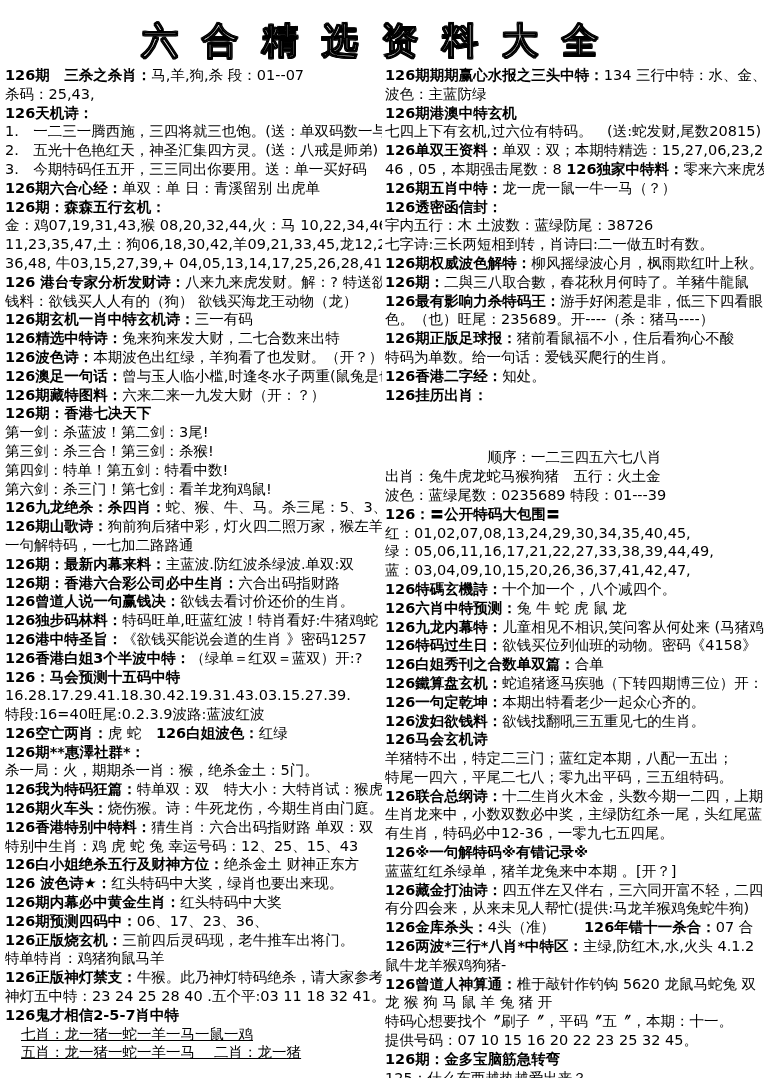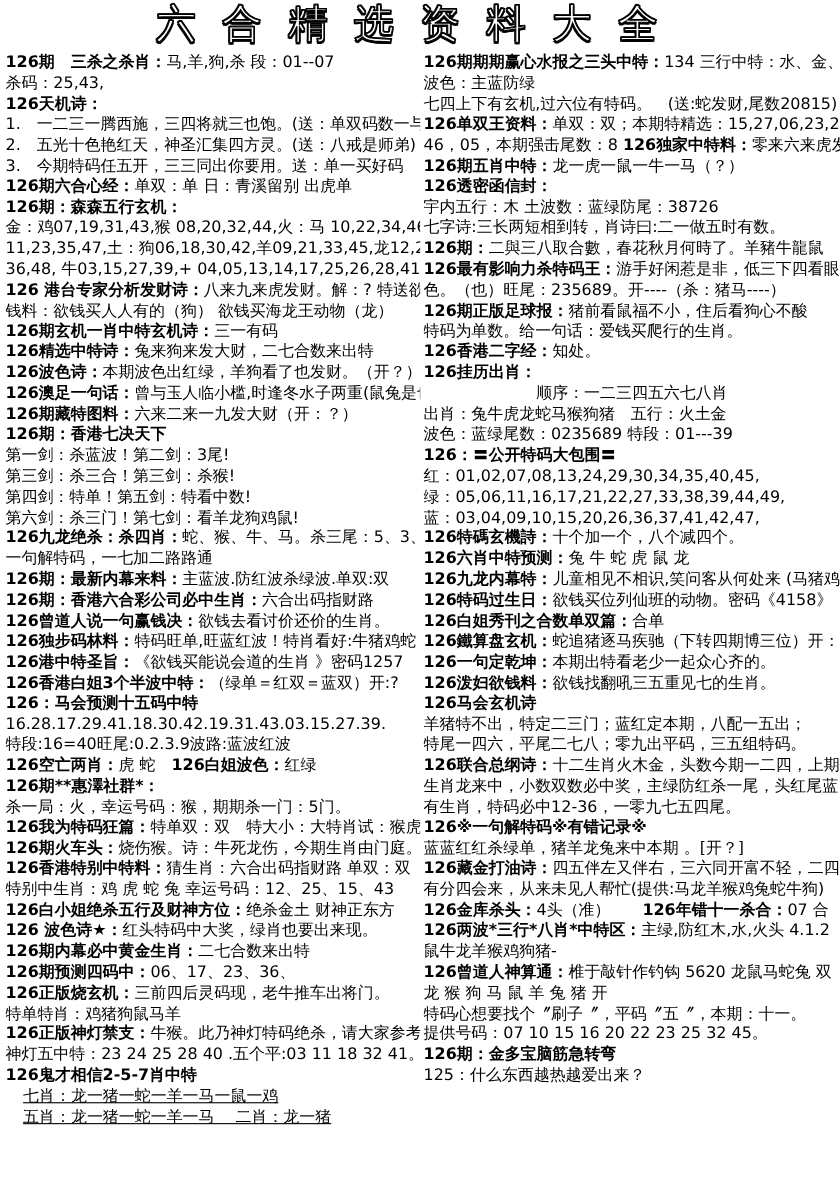--- a/index.html
+++ b/index.html
@@ -8,26 +8,26 @@
     background: #ffffff;
   }
   body {
     width: 764px;
     height: 1078px;
     overflow: hidden;
     color: #000000;
     font-family: "DejaVu Sans", "Liberation Sans", sans-serif;
   }
   .page-title {
-    margin-top: 0;
+    margin-top: 18px;
     height: 48px;
     line-height: 46px;
     text-align: center;
     font-size: 36px;
-    font-weight: normal;
+    font-weight: bold;
     letter-spacing: 24px;
     color: #ffffff;
     -webkit-text-stroke: 1px #000000;
     text-shadow:
       -1px -1px 0 #000, 0 -1px 0 #000, 1px -1px 0 #000,
       -1px  0   0 #000,                1px  0   0 #000,
       -1px  1px 0 #000, 0  1px 0 #000, 1px  1px 0 #000;
     white-space: nowrap;
     overflow: hidden;
   }
@@ -43,21 +43,21 @@
   .col-right { padding-left: 3px; }
   .line {
     font-size: 14.5px;
     line-height: 18.8px;
     height: 18.8px;
     white-space: nowrap;
     overflow: hidden;
   }
   .line b { font-weight: bold; }
   .line.indent { padding-left: 16px; text-decoration: underline; }
-  .line.center { text-align: center; }
+  .line.center { text-align: center; margin-top: 44px; }
   .line.gap { height: 18.8px; }
 </style>
 </head>
 <body>
 
 <div class="page-title">六合精选资料大全</div>
 
 <div class="columns">
   <div class="col col-left" id="left-col">
       <div class="line"><b>126期　三杀之杀肖：</b><span>马,羊,狗,杀 段：01--07</span></div>
@@ -77,59 +77,62 @@
       <div class="line"><b>126精选中特诗：</b><span>兔来狗来发大财，二七合数来出特</span></div>
       <div class="line"><b>126波色诗：</b><span>本期波色出红绿，羊狗看了也发财。（开？）</span></div>
       <div class="line"><b>126澳足一句话：</b><span>曾与玉人临小槛,时逢冬水子两重(鼠兔是也)</span></div>
       <div class="line"><b>126期藏特图料：</b><span>六来二来一九发大财（开：？）</span></div>
       <div class="line"><b>126期：香港七决天下</b></div>
       <div class="line"><span>第一剑：杀蓝波！第二剑：3尾!</span></div>
       <div class="line"><span>第三剑：杀三合！第三剑：杀猴!</span></div>
       <div class="line"><span>第四剑：特单！第五剑：特看中数!</span></div>
       <div class="line"><span>第六剑：杀三门！第七剑：看羊龙狗鸡鼠!</span></div>
       <div class="line"><b>126九龙绝杀：杀四肖：</b><span>蛇、猴、牛、马。杀三尾：5、3、8。</span></div>
+      <div class="line"><b>126期山歌诗：</b><span>狗前狗后猪中彩，灯火四二照万家，猴左羊</span></div>
       <div class="line"><span>一句解特码，一七加二路路通</span></div>
       <div class="line"><b>126期：最新内幕来料：</b><span>主蓝波.防红波杀绿波.单双:双</span></div>
       <div class="line"><b>126期：香港六合彩公司必中生肖：</b><span>六合出码指财路</span></div>
       <div class="line"><b>126曾道人说一句赢钱决：</b><span>欲钱去看讨价还价的生肖。</span></div>
       <div class="line"><b>126独步码林料：</b><span>特码旺单,旺蓝红波！特肖看好:牛猪鸡蛇</span></div>
       <div class="line"><b>126港中特圣旨：</b><span>《欲钱买能说会道的生肖 》密码1257</span></div>
       <div class="line"><b>126香港白姐3个半波中特：</b><span>（绿单＝红双＝蓝双）开:?</span></div>
       <div class="line"><b>126：马会预测十五码中特</b></div>
       <div class="line"><span>16.28.17.29.41.18.30.42.19.31.43.03.15.27.39.</span></div>
       <div class="line"><span>特段:16=40旺尾:0.2.3.9波路:蓝波红波</span></div>
       <div class="line"><b>126空亡两肖：</b><span>虎 蛇　</span><b>126白姐波色：</b><span>红绿</span></div>
       <div class="line"><b>126期**惠澤社群*：</b></div>
-      <div class="line"><span>杀一局：火，幸运号码：猴，期期杀一门：5门。</span></div>
+      <div class="line"><span>杀一局：火，期期杀一肖：猴，绝杀金土：5门。</span></div>
       <div class="line"><b>126我为特码狂篇：</b><span>特单双：双　特大小：大特肖试：猴虎</span></div>
       <div class="line"><b>126期火车头：</b><span>烧伤猴。诗：牛死龙伤，今期生肖由门庭。</span></div>
       <div class="line"><b>126香港特别中特料：</b><span>猜生肖：六合出码指财路 单双：双</span></div>
       <div class="line"><span>特别中生肖：鸡 虎 蛇 兔 幸运号码：12、25、15、43</span></div>
       <div class="line"><b>126白小姐绝杀五行及财神方位：</b><span>绝杀金土 财神正东方</span></div>
       <div class="line"><b>126 波色诗★：</b><span>红头特码中大奖，绿肖也要出来现。</span></div>
-      <div class="line"><b>126期内幕必中黄金生肖：</b><span>二七合数来出特</span></div>
+      <div class="line"><b>126期内幕必中黄金生肖：</b><span>红头特码中大奖</span></div>
       <div class="line"><b>126期预测四码中：</b><span>06、17、23、36、</span></div>
       <div class="line"><b>126正版烧玄机：</b><span>三前四后灵码现，老牛推车出将门。</span></div>
       <div class="line"><span>特单特肖：鸡猪狗鼠马羊</span></div>
       <div class="line"><b>126正版神灯禁支：</b><span>牛猴。此乃神灯特码绝杀，请大家参考!</span></div>
       <div class="line"><span>神灯五中特：23 24 25 28 40 .五个平:03 11 18 32 41。</span></div>
       <div class="line"><b>126鬼才相信2-5-7肖中特</b></div>
       <div class="line indent"><span>七肖：龙一猪一蛇一羊一马一鼠一鸡</span></div>
       <div class="line indent"><span>五肖：龙一猪一蛇一羊一马　 二肖：龙一猪</span></div>
     </div>
   <div class="col col-right" id="right-col">
       <div class="line"><b>126期期期赢心水报之三头中特：</b><span>134 三行中特：水、金、木</span></div>
       <div class="line"><span>波色：主蓝防绿</span></div>
+      <div class="line"><b>126期港澳中特玄机</b></div>
       <div class="line"><span>七四上下有玄机,过六位有特码。　(送:蛇发财,尾数20815)</span></div>
       <div class="line"><b>126单双王资料：</b><span>单双：双；本期特精选：15,27,06,23,28,</span></div>
       <div class="line"><span>46，05，本期强击尾数：8 </span><b>126独家中特料：</b><span>零来六来虎发财</span></div>
       <div class="line"><b>126期五肖中特：</b><span>龙一虎一鼠一牛一马（？）</span></div>
       <div class="line"><b>126透密函信封：</b></div>
       <div class="line"><span>宇内五行：木 土波数：蓝绿防尾：38726</span></div>
       <div class="line"><span>七字诗:三长两短相到转，肖诗曰:二一做五时有数。</span></div>
+      <div class="line"><b>126期权威波色解特：</b><span>柳风摇绿波心月，枫雨欺红叶上秋。</span></div>
       <div class="line"><b>126期：</b><span>二與三八取合數，春花秋月何時了。羊豬牛龍鼠</span></div>
       <div class="line"><b>126最有影响力杀特码王：</b><span>游手好闲惹是非，低三下四看眼</span></div>
       <div class="line"><span>色。（也）旺尾：235689。开----（杀：猪马----）</span></div>
       <div class="line"><b>126期正版足球报：</b><span>猪前看鼠福不小，住后看狗心不酸</span></div>
       <div class="line"><span>特码为单数。给一句话：爱钱买爬行的生肖。</span></div>
       <div class="line"><b>126香港二字经：</b><span>知处。</span></div>
       <div class="line"><b>126挂历出肖：</b></div>
       <div class="line center"><span>顺序：一二三四五六七八肖</span></div>
       <div class="line"><span>出肖：兔牛虎龙蛇马猴狗猪　五行：火土金</span></div>
       <div class="line"><span>波色：蓝绿尾数：0235689 特段：01---39</span></div>

